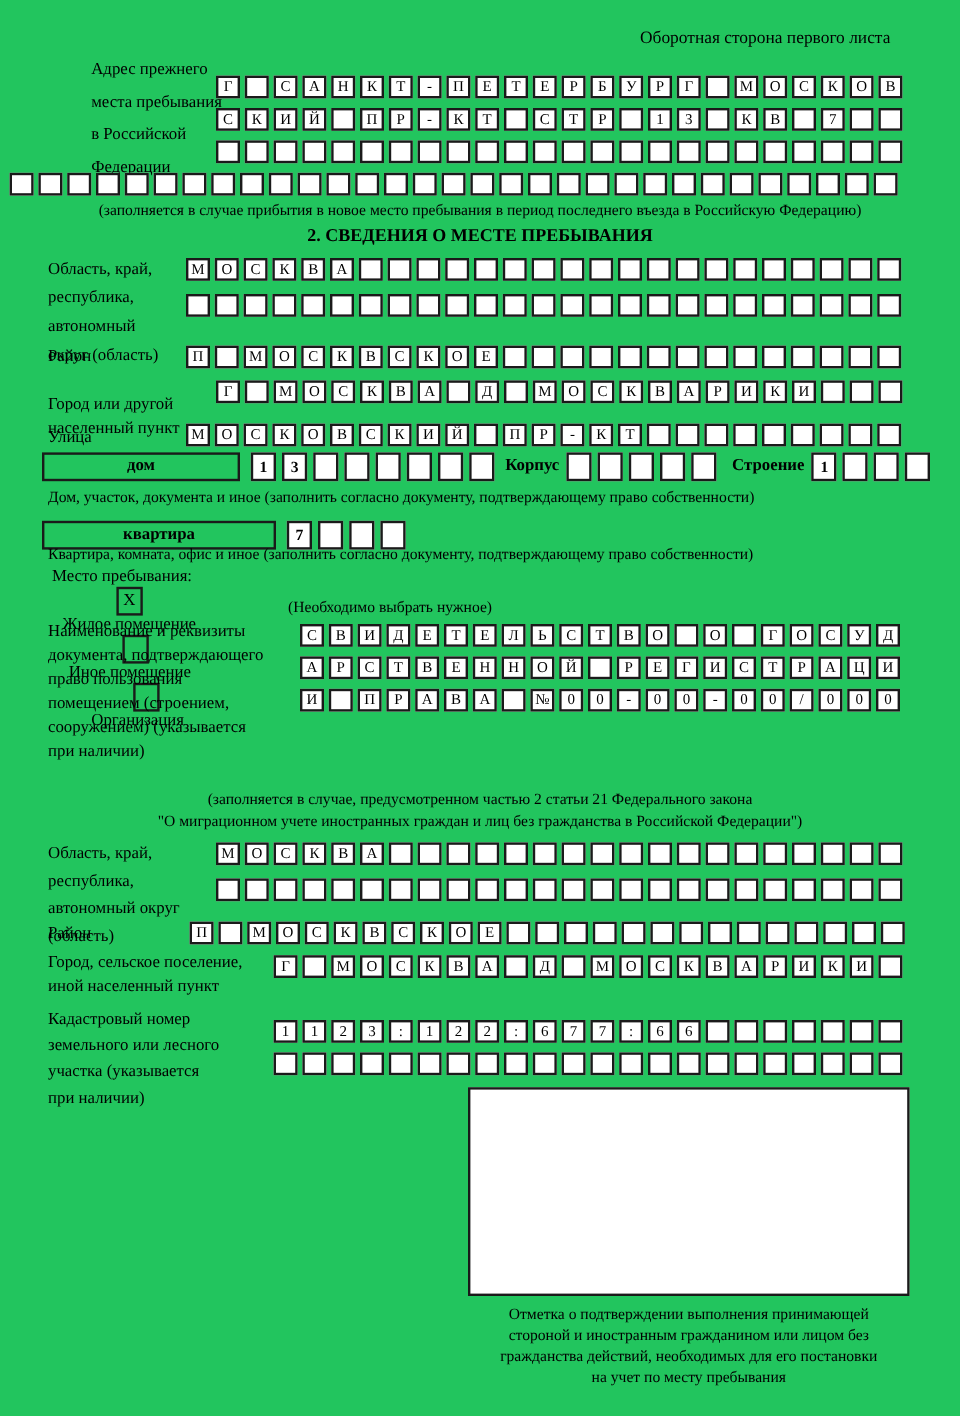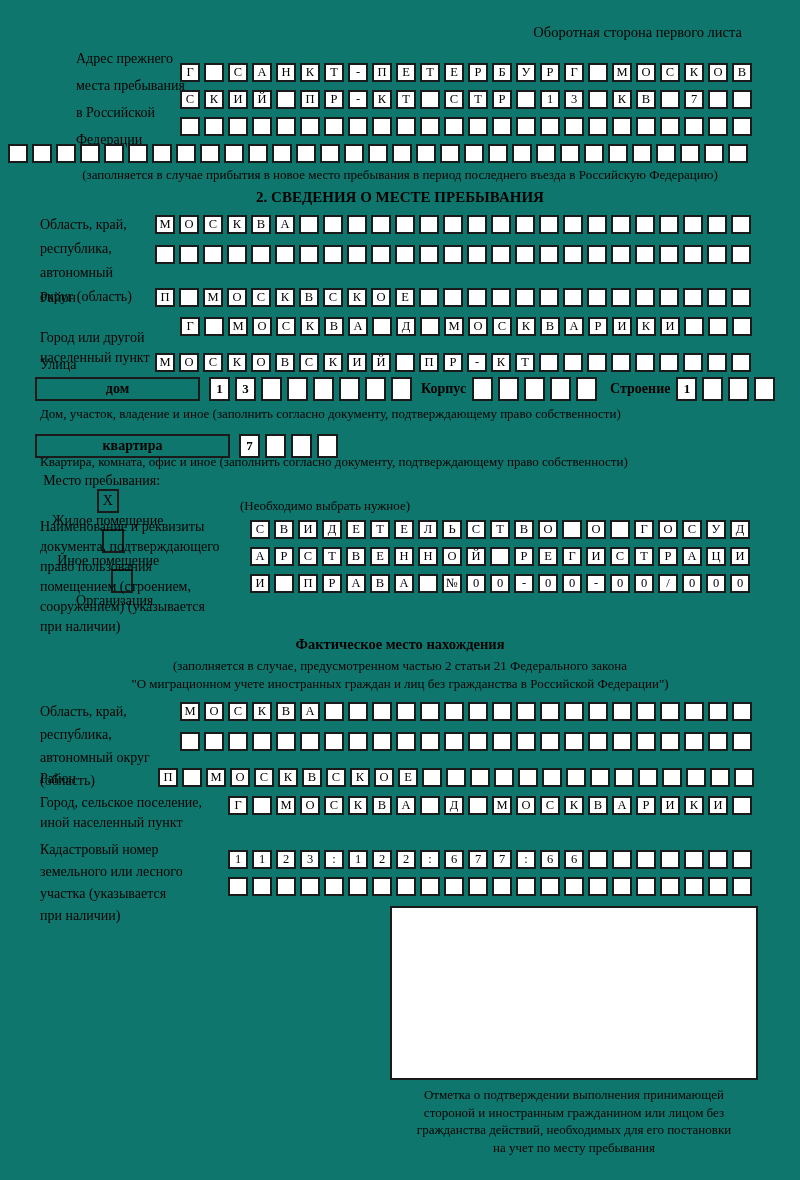--- a/index.html
+++ b/index.html
@@ -1,16 +1,16 @@
 <!DOCTYPE html>
 <html><head>
 <meta charset="utf-8">
 <style>
   html,body { margin:0; padding:0; background:#ffffff; }
-  .page { position:relative; width:800px; height:1180px; background:#0f766e;
+  .page { position:relative; width:800px; height:1180px; background:#22c55e;
           font-family:"Liberation Serif", serif; color:#000; overflow:hidden; }
   .abs { position:absolute; }
   .note { font-size:14.5px; }
   .lbl { font-size:14px; white-space:pre-line; }
   .lh27 { line-height:27px; } .lh24 { line-height:24px; } .lh23 { line-height:23px; }
   .lh22 { line-height:22px; } .lh20 { line-height:20px; }
   .cap { font-size:13px; }
   .center { left:0; width:800px; text-align:center; }
   .title { font-size:15px; font-weight:bold; }
   .title2 { font-size:14.5px; font-weight:bold; }
@@ -326,21 +326,21 @@
         <span class="cell"></span>
       </div>
     <div class="inl" style="margin-left:8px;">Строение</div>
     <div class="boxrow big" style="margin-left:6px;">
         <span class="cell">1</span>
         <span class="cell"></span>
         <span class="cell"></span>
         <span class="cell"></span>
       </div>
   </div>
-  <div class="abs cap" style="left:40px; top:406px;">Дом, участок, владение и иное (заполнить согласно документу, подтверждающему право собственности)</div>
+  <div class="abs cap" style="left:40px; top:406px;">Дом, участок, документа и иное (заполнить согласно документу, подтверждающему право собственности)</div>
 
   <div class="abs hrow" style="left:35px; top:434px;">
     <div class="fieldbox" style="width:195px;">квартира</div>
     <div class="boxrow big" style="margin-left:9px;">
         <span class="cell">7</span>
         <span class="cell"></span>
         <span class="cell"></span>
         <span class="cell"></span>
       </div>
   </div>
@@ -426,21 +426,20 @@
       <span class="cell">0</span>
       <span class="cell">-</span>
       <span class="cell">0</span>
       <span class="cell">0</span>
       <span class="cell">/</span>
       <span class="cell">0</span>
       <span class="cell">0</span>
       <span class="cell">0</span>
     </div>
 
-  <div class="abs title2 center" style="top:636px;">Фактическое место нахождения</div>
   <div class="abs cap center" style="top:658px;">(заполняется в случае, предусмотренном частью 2 статьи 21 Федерального закона</div>
   <div class="abs cap center" style="top:676px;">"О миграционном учете иностранных граждан и лиц без гражданства в Российской Федерации")</div>
 
   <div class="abs lbl lh23" style="left:40px; top:700px;">Область, край,
 республика,
 автономный округ
 (область)</div>
   <div class="abs boxrow" style="left:180px; top:702px;">
       <span class="cell">М</span>
       <span class="cell">О</span>

